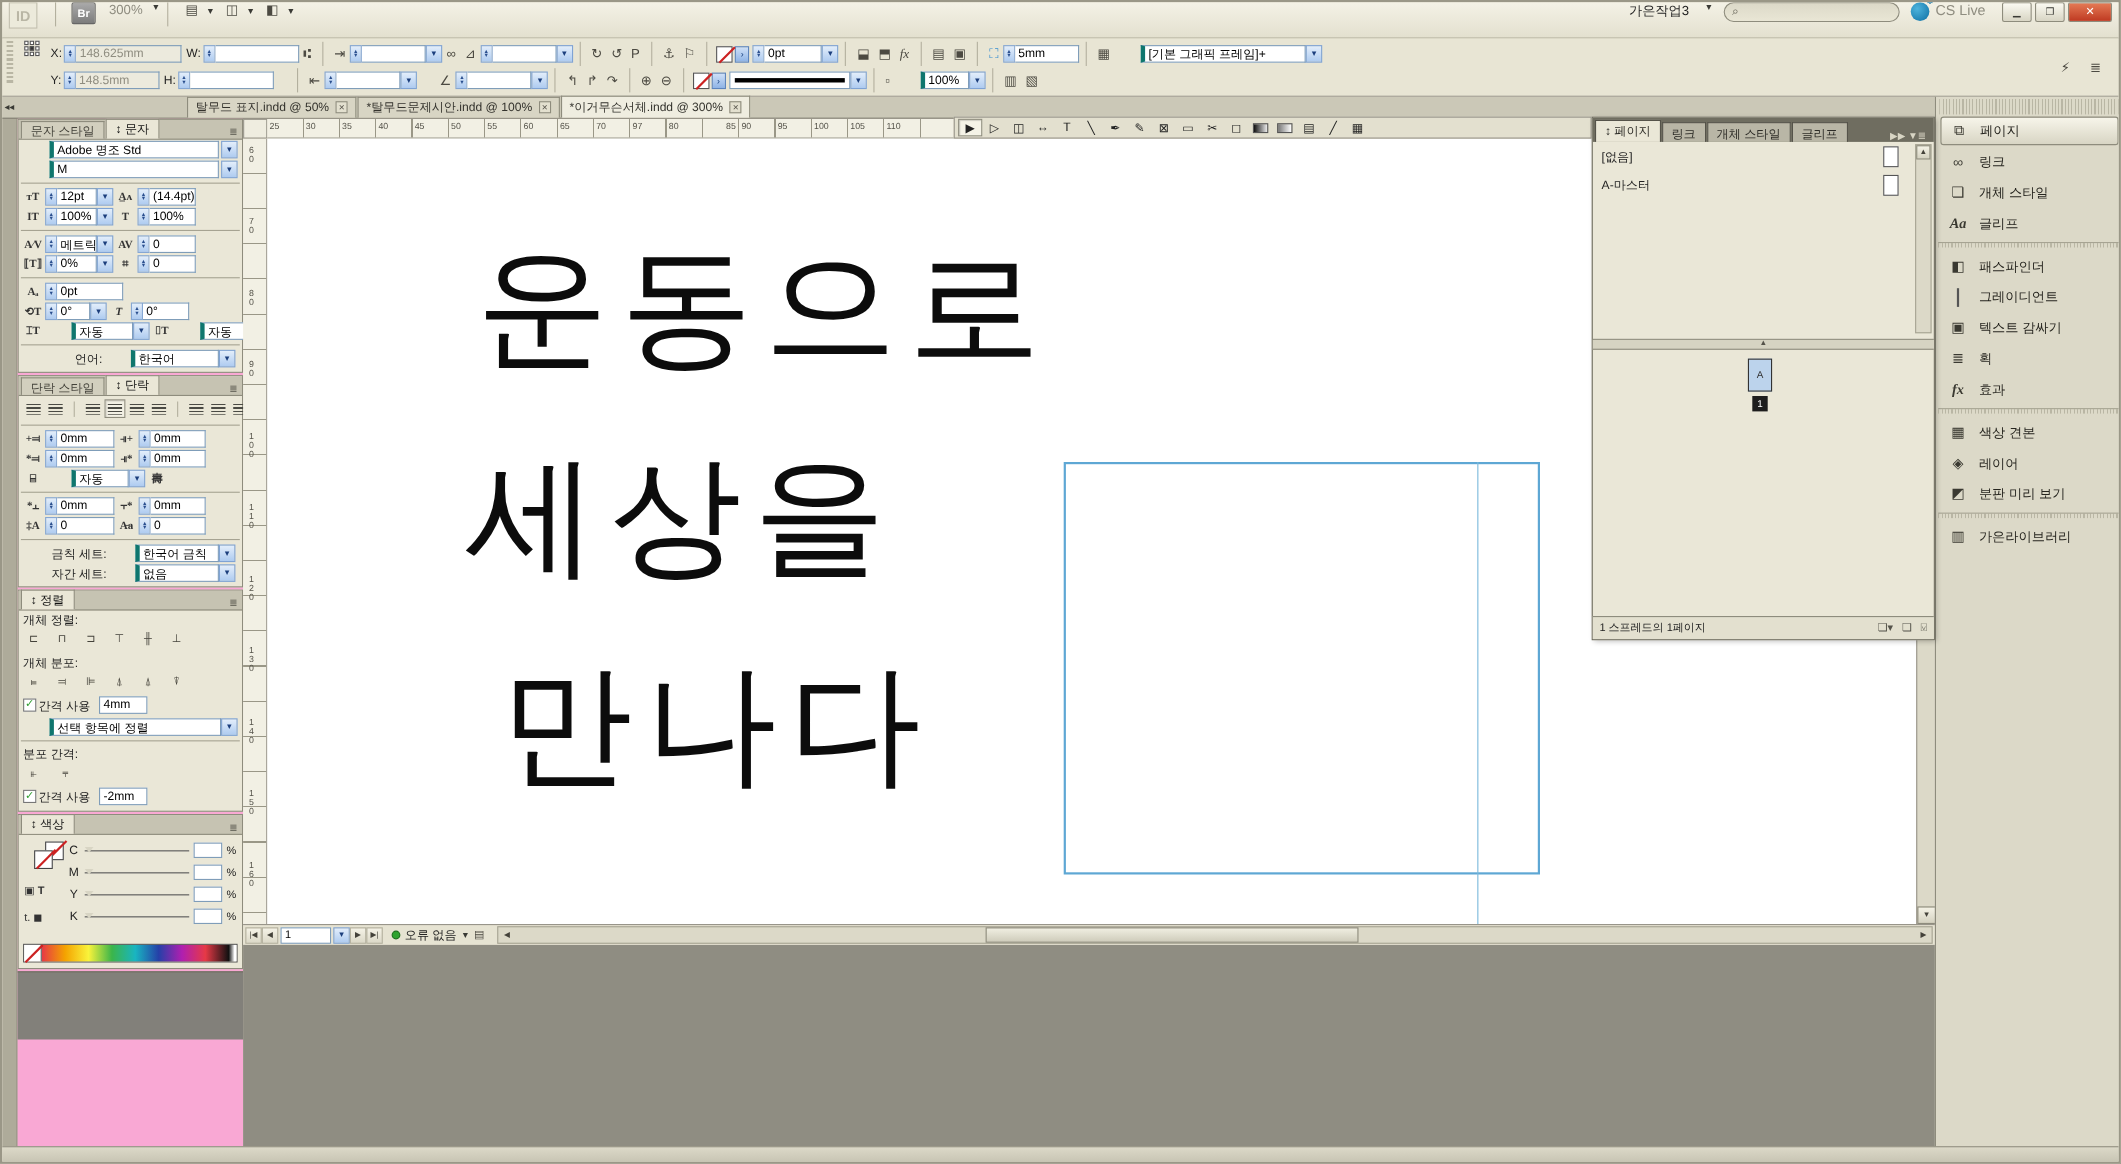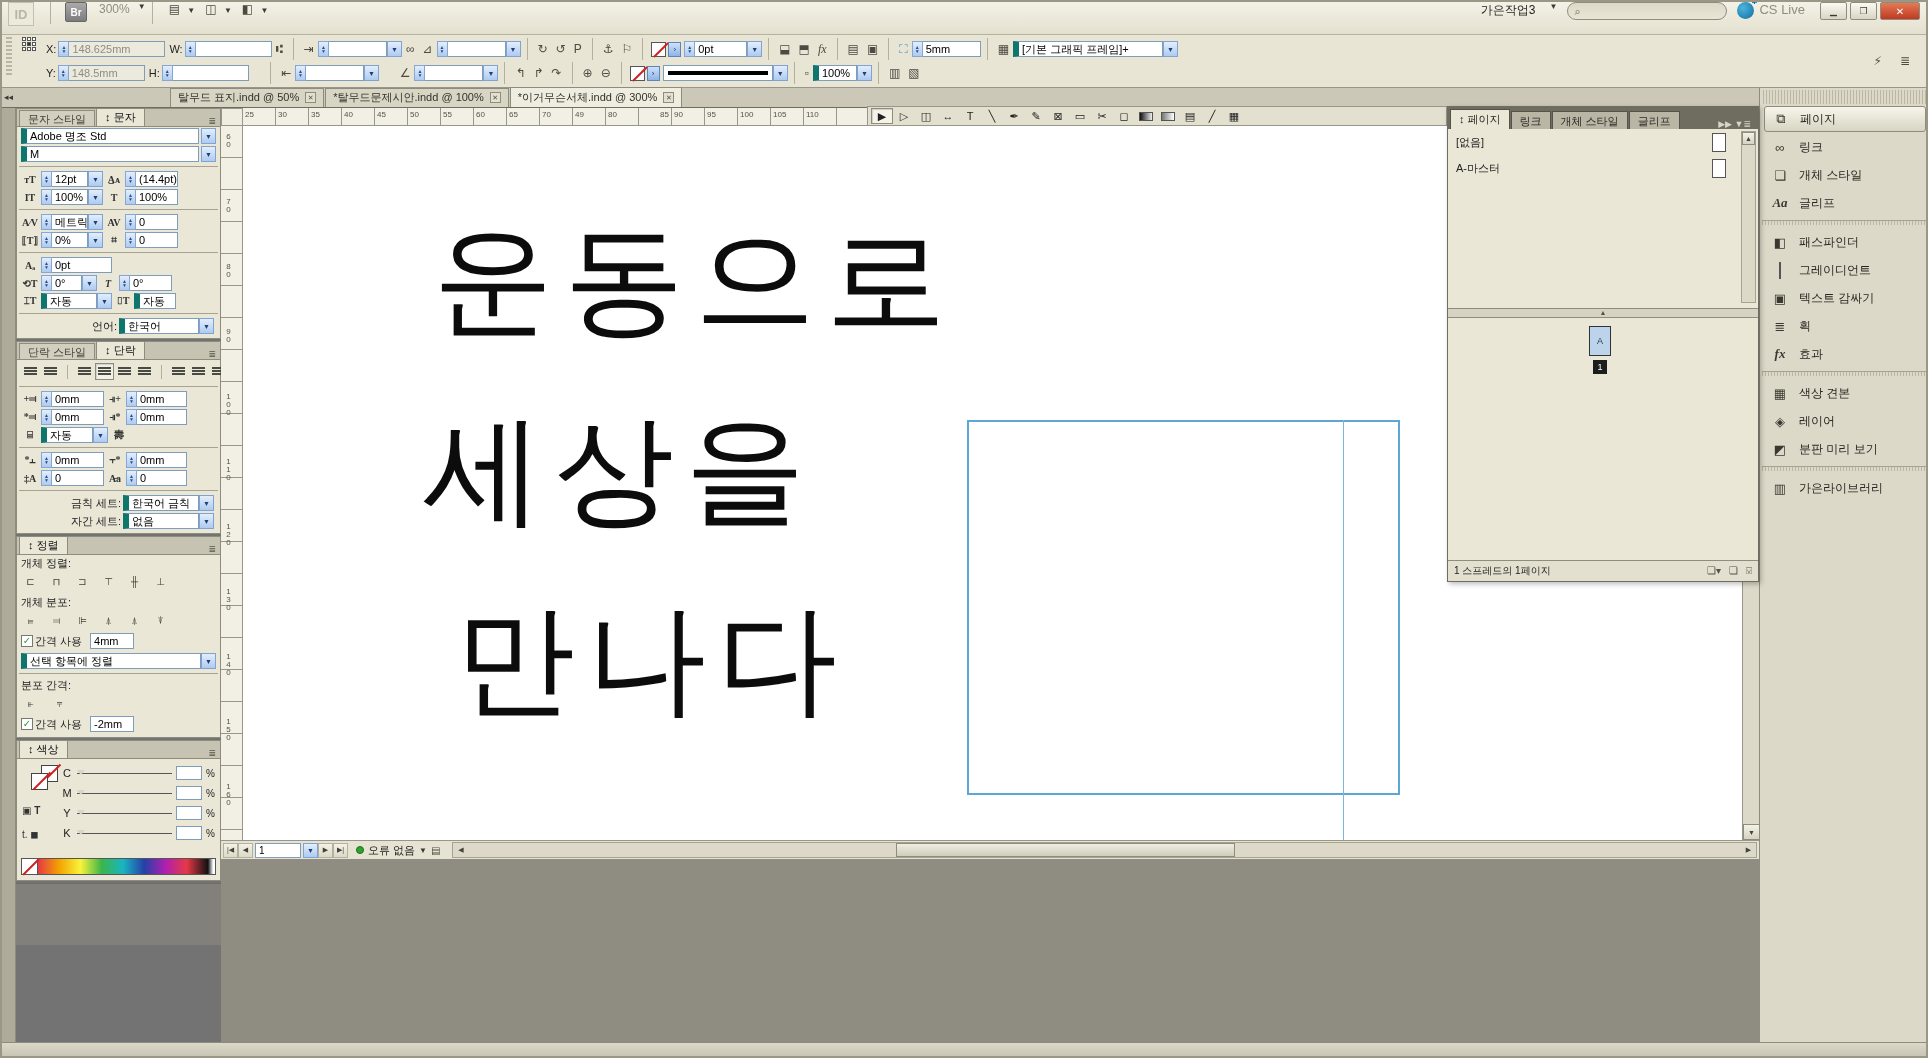--- a/index.html
+++ b/index.html
@@ -33,21 +33,21 @@
   .crow{display:flex;align-items:center;height:24px;}
   .grip{width:6px;height:40px;background:repeating-linear-gradient(#b9b6a4 0 2px,transparent 2px 4px);margin-right:4px;}
   .proxy{width:14px;height:14px;display:grid;grid-template-columns:repeat(3,1fr);gap:1px;margin:0 6px;}
   .proxy i{background:#fff;border:1px solid #555;}
   .proxy i.c{background:#333;}
   .flbl{font-size:11px;color:#222;margin:0 2px 0 4px;}
   .sp{width:11px;height:16px;flex:none;background:linear-gradient(#e3eefb,#aecbf0);border:1px solid #86a7d3;display:flex;flex-direction:column;align-items:center;justify-content:center;font-size:5px;color:#2a4f8f;line-height:4px;}
   .sp::before{content:"▲";}
   .sp::after{content:"▼";}
   .fld{background:#fff;border:1px solid #7f9db9;border-left:none;height:16px;font-size:11px;padding:0 3px;display:inline-flex;align-items:center;white-space:nowrap;}
-  .fld.alone{border-left:6px solid #0f766e;}
+  .fld.alone{border-left:4px solid #0f766e;margin-left:24px;}
   .fld.dis{background:#eceadd;color:#8f8d80;}
   .dd{width:15px;height:16px;flex:none;background:linear-gradient(#e3eefb,#aecbf0);border:1px solid #7fa3d4;color:#1c3f7d;font-size:7px;display:flex;align-items:center;justify-content:center;}
   .dd::before{content:"▼";}
   .cicon{font-size:12px;color:#4c4a42;margin:0 4px;}
   .swatch-none{width:15px;height:15px;background:#fff;border:1px solid #555;position:relative;margin:0 2px;flex:none;}
   .swatch-none::after{content:"";position:absolute;left:-1px;top:6px;width:20px;height:2px;background:#cc2222;transform:rotate(-45deg);}
   .bluebtn{width:13px;height:15px;background:linear-gradient(#cfe0f7,#8fb4e6);border:1px solid #5d85bd;color:#17407e;font-size:8px;display:flex;align-items:center;justify-content:center;margin-right:3px;}
   .strokestyle{width:110px;height:16px;background:#fff;border:1px solid #7f9db9;display:flex;align-items:center;padding:0 4px;}
   .strokestyle i{display:block;width:100%;height:4px;background:#000;}
 
@@ -55,21 +55,21 @@
   .tabbar{position:absolute;left:0;top:86px;width:1757px;height:20px;background:#cbc8b7;border-bottom:1px solid #6f6d60;display:flex;align-items:flex-end;}
   .tab-pad{width:168px;height:20px;flex:none;display:flex;align-items:center;}
   .collapse-arrows{font-size:9px;color:#3a3a35;margin-left:2px;}
   .doctab{height:19px;display:flex;align-items:center;padding:0 7px;font-size:11px;color:#33322c;background:#d8d5c4;border:1px solid #8e8c7d;border-bottom:none;margin-right:1px;white-space:nowrap;}
   .doctab.active{background:#efede0;height:20px;}
   .tclose{width:11px;height:11px;border:1px solid #8e8c7d;background:#e3e0cf;color:#55534a;font-size:7px;display:flex;align-items:center;justify-content:center;margin-left:6px;}
 
   
   .workspace{position:absolute;left:0;top:106px;width:1928px;height:934px;}
   .leftstrip{position:absolute;left:0;top:0;width:14px;height:934px;background:#aeab9a;border-right:1px solid #8e8c7d;}
-  .leftcol{position:absolute;left:14px;top:0;width:205px;height:934px;background:#737373;}
+  .leftcol{position:absolute;left:14px;top:0;width:205px;height:934px;background:#f9a8d4;}
   .leftfill{background:#82807a;height:62px;margin-top:2px;border-top:1px solid #6f6d60;}
 
   .lpanel{background:#eae7d7;border:1px solid #8e8c7d;margin-bottom:2px;}
   .ptabs{display:flex;align-items:flex-end;background:#c6c3b2;height:18px;border-bottom:1px solid #8e8c7d;padding-left:2px;}
   .ptab{font-size:11px;color:#44423a;padding:1px 8px;height:16px;background:#d2cfbe;border:1px solid #8e8c7d;border-bottom:none;margin-right:1px;white-space:nowrap;}
   .ptab.active{background:#eae7d7;height:18px;color:#111;}
   .pmenu{margin-left:auto;font-size:9px;color:#55534a;padding:0 4px;}
   .frow{display:flex;align-items:center;padding:1px 4px;gap:2px;}
   .ficon{width:18px;flex:none;font-size:10px;color:#333;font-family:"Liberation Serif",serif;font-weight:bold;text-align:center;}
   .sfld{display:flex;align-items:center;flex:none;}
@@ -702,21 +702,21 @@
         <span class="hnum" style="left: 2px;">25</span>
         <span class="hnum" style="left: 35px;">30</span>
         <span class="hnum" style="left: 68px;">35</span>
         <span class="hnum" style="left: 101px;">40</span>
         <span class="hnum" style="left: 134px;">45</span>
         <span class="hnum" style="left: 167px;">50</span>
         <span class="hnum" style="left: 200px;">55</span>
         <span class="hnum" style="left: 233px;">60</span>
         <span class="hnum" style="left: 266px;">65</span>
         <span class="hnum" style="left: 299px;">70</span>
-        <span class="hnum" style="left: 332px;">49</span>
+        <span class="hnum" style="left: 332px;">97</span>
         <span class="hnum" style="left: 365px;">80</span>
         <span class="hnum" style="left: 398px; padding-left: 19px;">85</span>
         <span class="hnum" style="left: 431px;">90</span>
         <span class="hnum" style="left: 464px;">95</span>
         <span class="hnum" style="left: 497px;">100</span>
         <span class="hnum" style="left: 530px;">105</span>
         <span class="hnum" style="left: 563px;">110</span>
       </div>
     <div class="vruler" id="vruler">
         <span class="vnum" style="top: 6px;">60</span>

